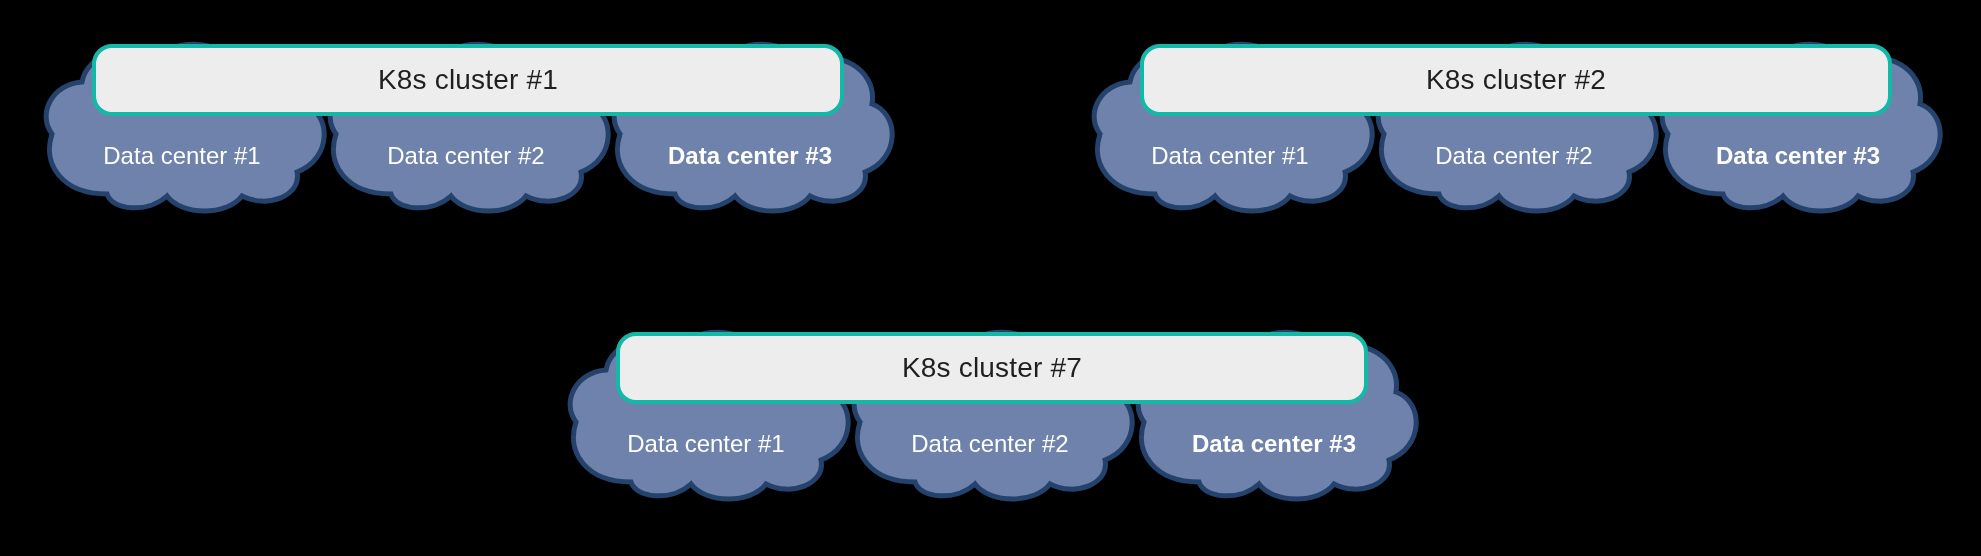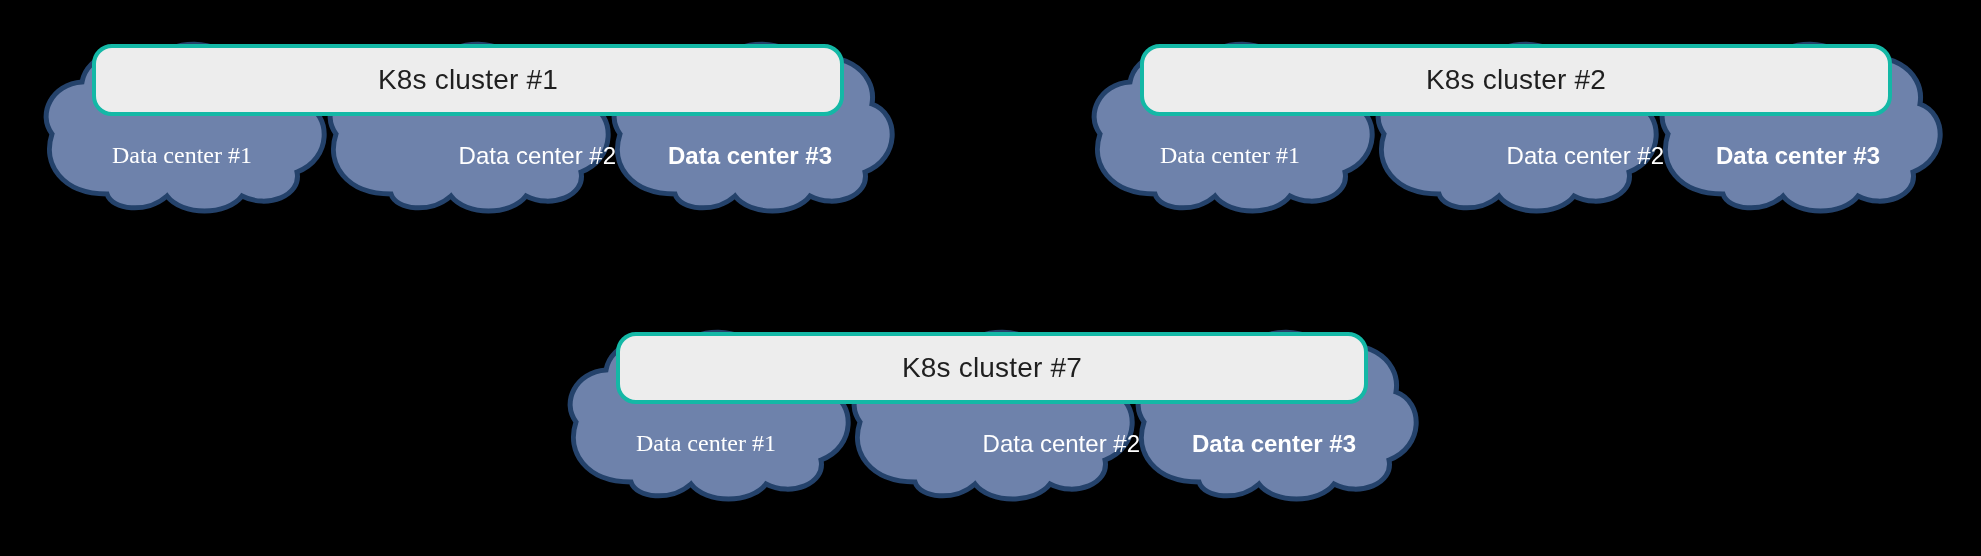--- a/index.html
+++ b/index.html
@@ -62,22 +62,22 @@
     height: 40px;
   }
   .dc-label {
     position: absolute;
     color: #ffffff;
     font-size: 24px;
     white-space: nowrap;
     text-align: center;
     width: 300px;
   }
-  .dc-1 { left: 0; font-family: Liberation Serif, serif; }
-  .dc-2 { left: 284px; text-align: right; }
+  .dc-1 { left: 0; }
+  .dc-2 { left: 284px; }
   .dc-3 { left: 568px; font-weight: bold; }
 </style>
 </head>
 <body>
 
 <div class="canvas">
 
   <div class="cluster-group" style="left:32px; top:12px;">
     <div class="clouds">
       <div class="cloud cloud-1">

